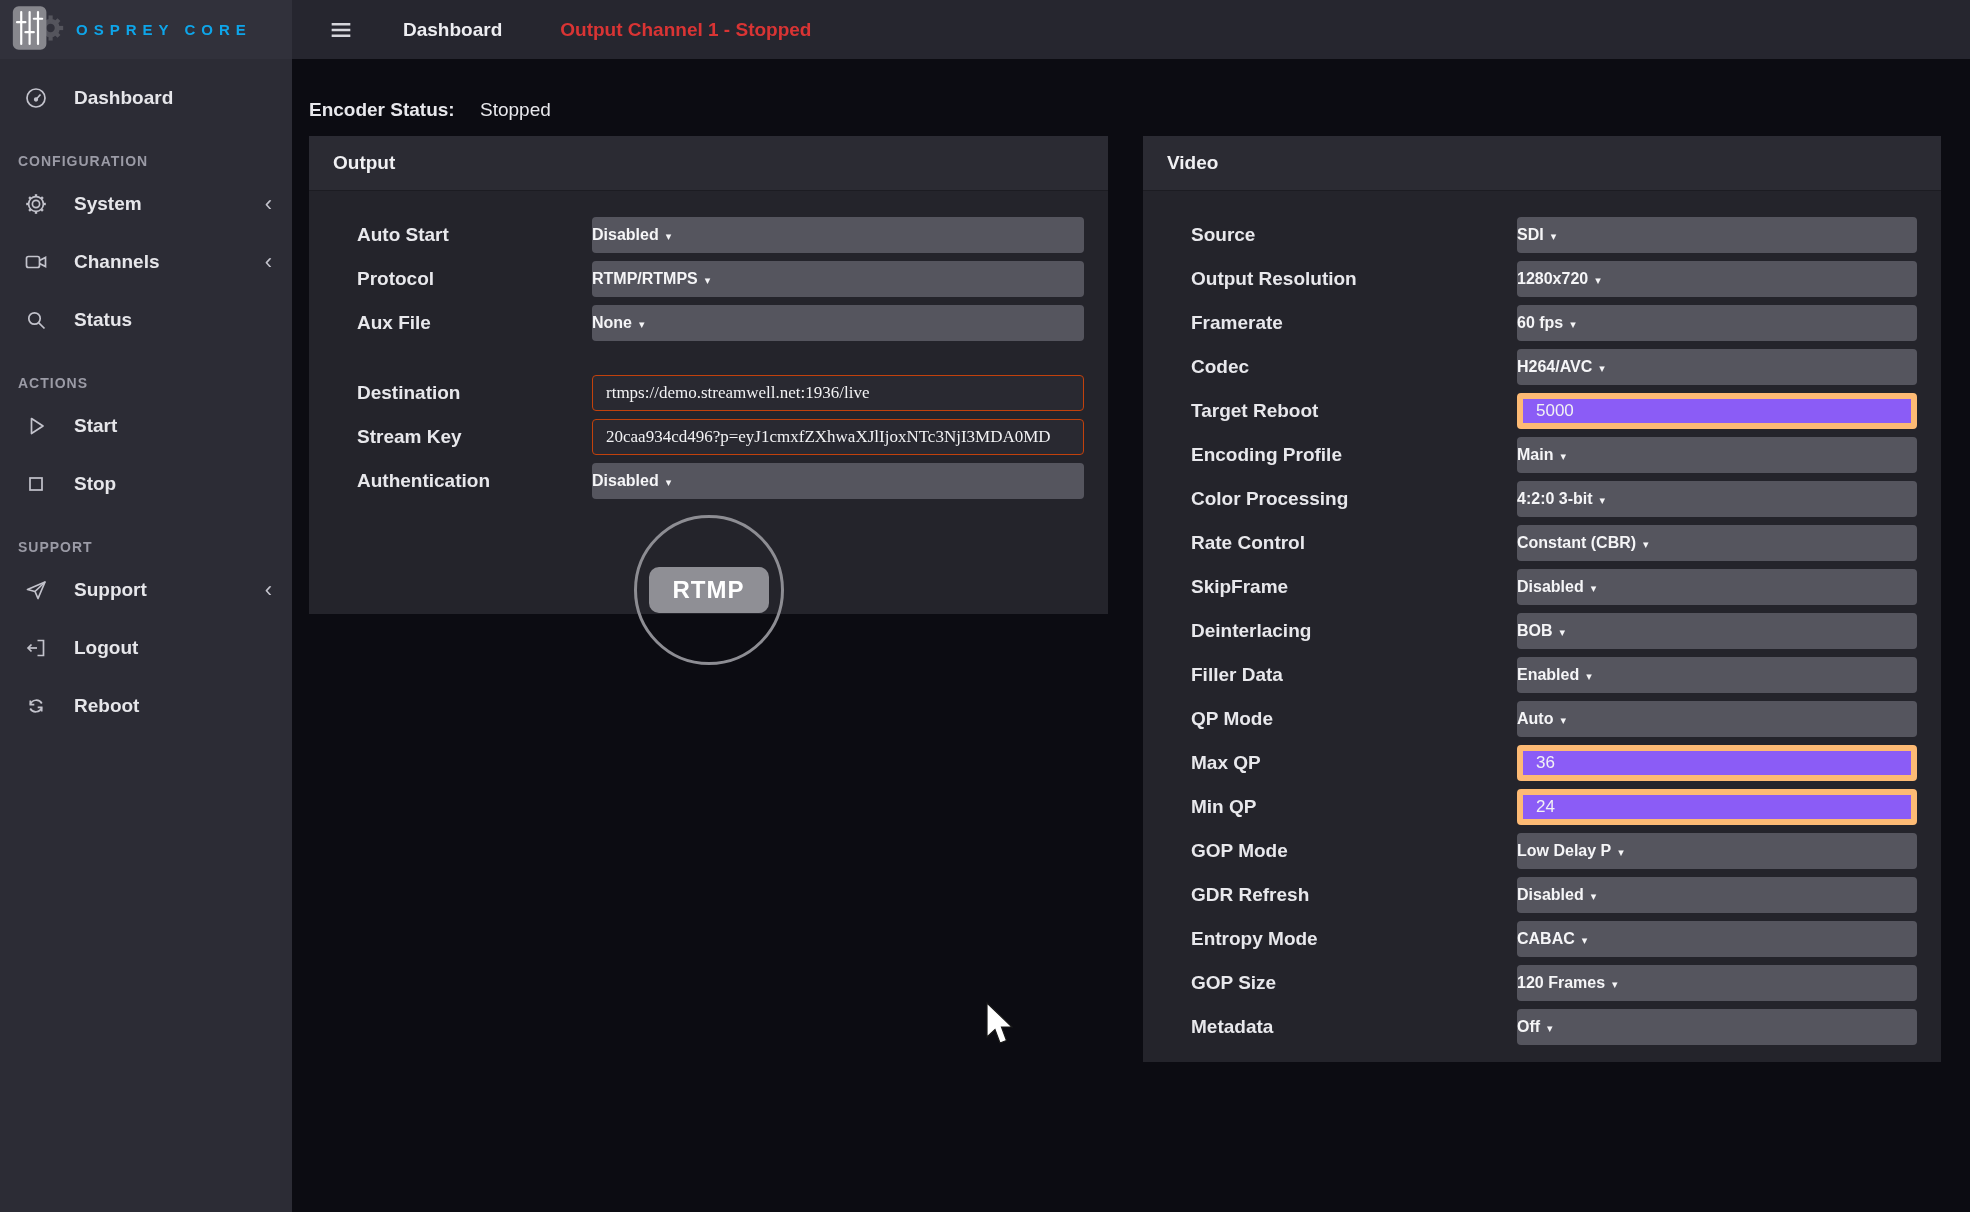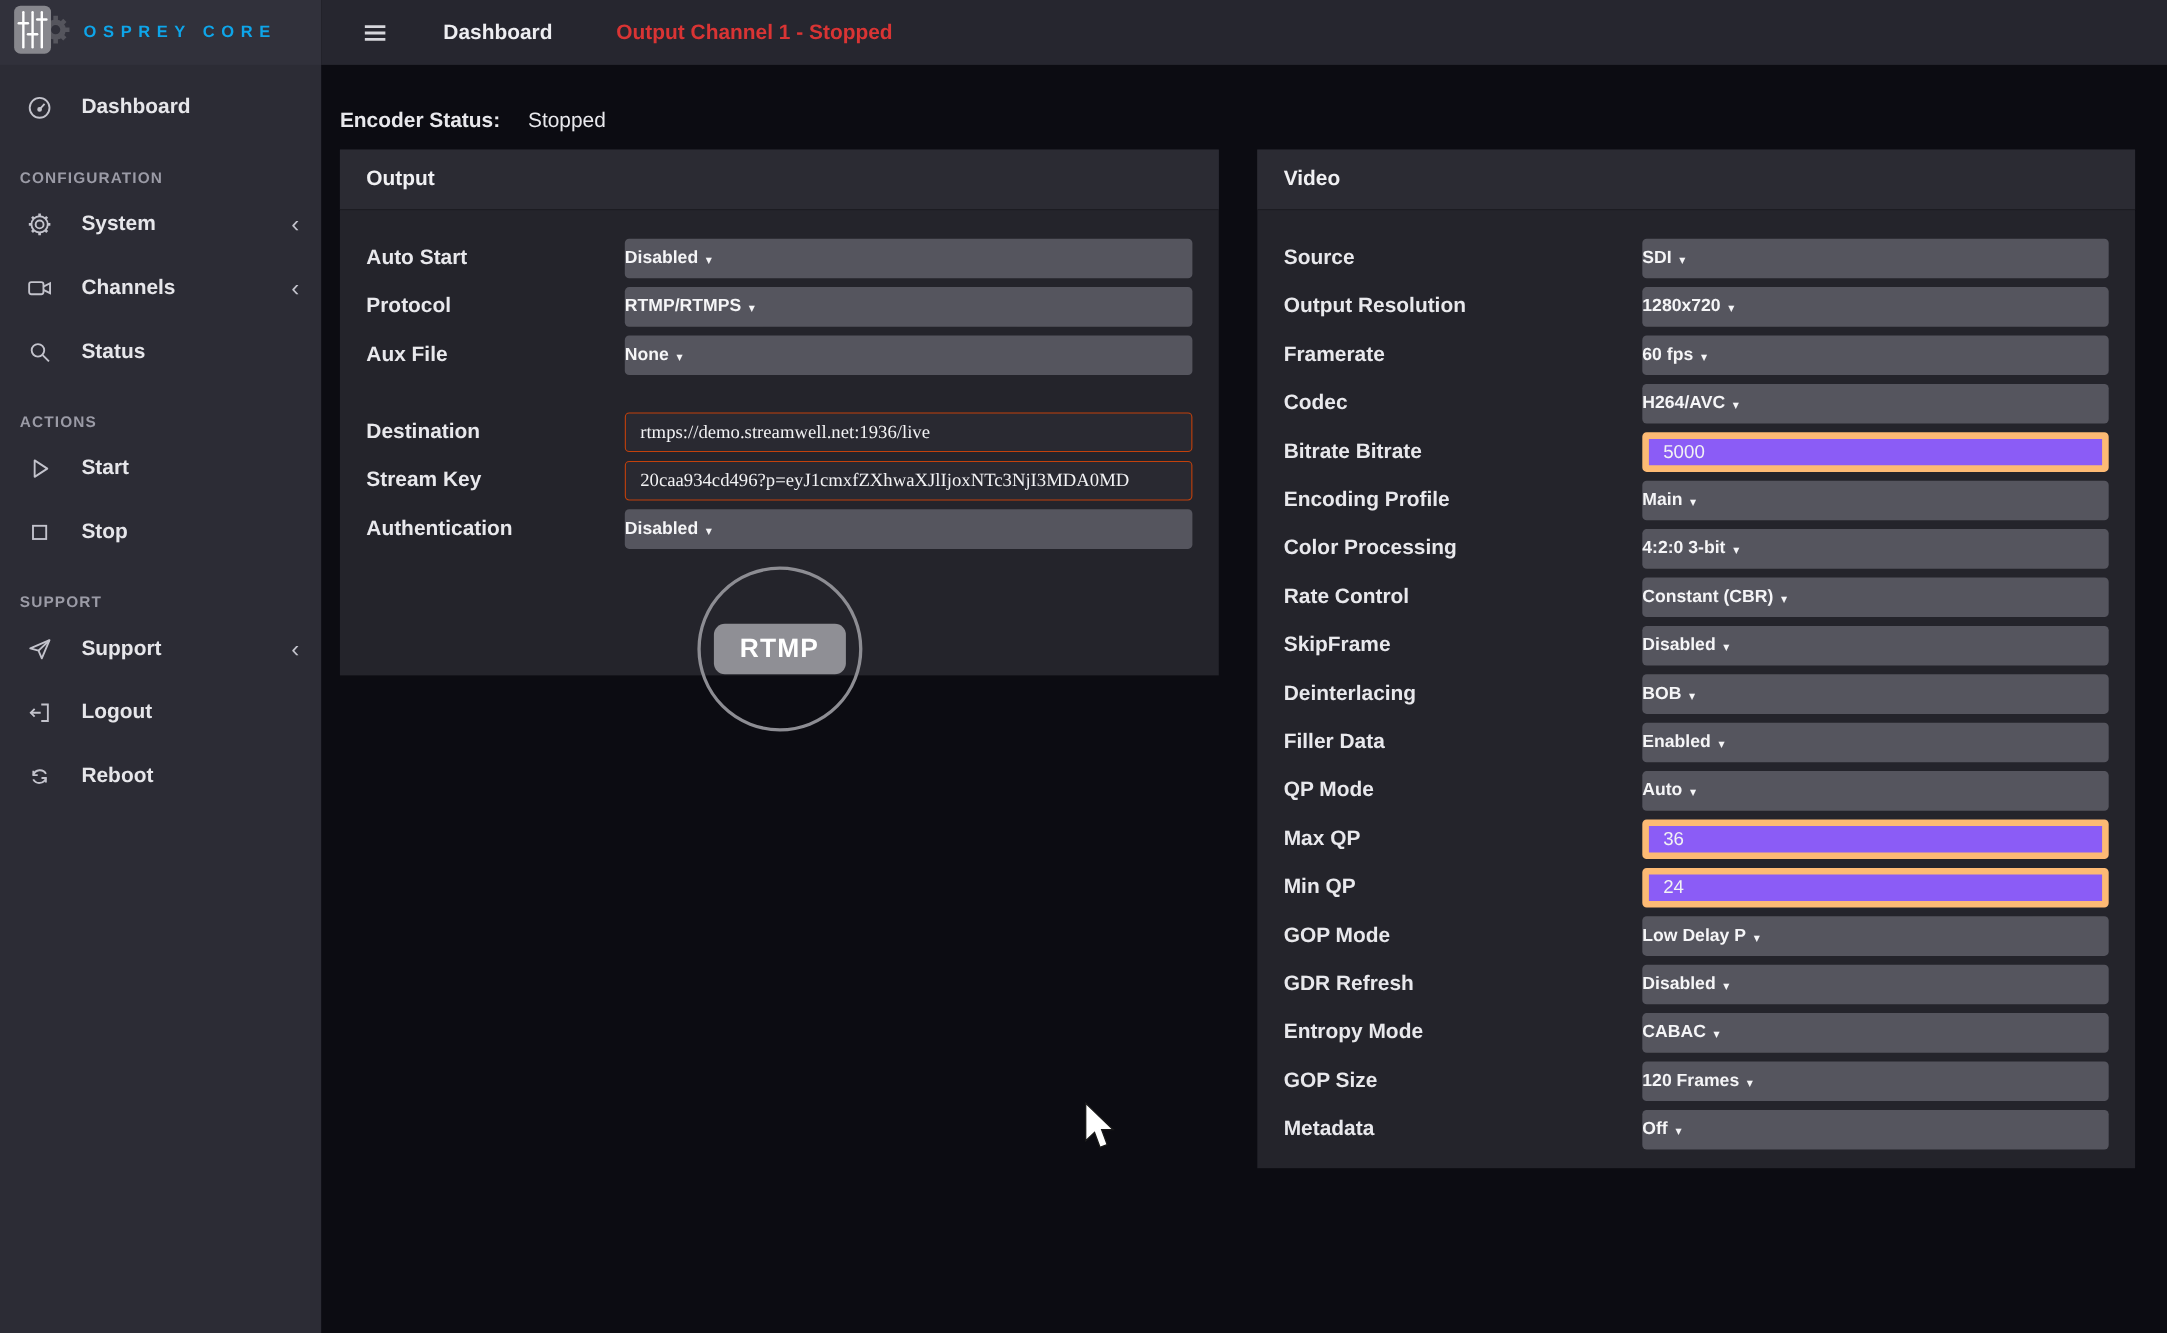--- a/index.html
+++ b/index.html
@@ -57,21 +57,21 @@
   .panel { position:absolute; background:#24242b; }
   .panel-output { left:309px; top:136px; width:799px; height:478px; }
   .panel-video  { left:1143px; top:136px; width:798px; height:926px; }
   .panel-header {
     height:55px; background:#2b2b33; border-bottom:1px solid #1c1c22;
     display:flex; align-items:center; padding-left:24px;
     font-size:19px; font-weight:700; color:#f0f0f3;
   }
   .panel-body { padding:26px 24px 0 24px; }
 
-  .row { display:flex; align-items:center; height:36px; margin-bottom:8px; }
+  .row { display:flex; align-items:center; height:36px; margin-bottom:8px;margin-left:24px; }
   .row.group-end { margin-bottom:34px; }
   .row-label { font-size:19px; font-weight:600; color:#e8e8ec; flex:0 0 auto; }
   .panel-output .row-label { width:235px; }
   .panel-video  .row-label { width:326px; }
   .row-control { flex:1 1 auto; height:36px; }
 
   .dd {
     width:100%; height:36px; border:none; border-radius:4px;
     background:#55555e; color:#f5f5f7; font-size:16px; font-weight:700;
     font-family:inherit; display:flex; align-items:center; 
@@ -392,21 +392,21 @@
           <div class="row-control">
             <button class="dd">
               <span class="dd-val">H264/AVC</span>
               <span class="caret">▾</span>
             </button>
 
           </div>
         </div>
 
         <div class="row">
-          <div class="row-label">Bitrate Bitrate</div>
+          <div class="row-label">Target Reboot</div>
           <div class="row-control">
             
             <input class="ti" value="5000" style="">
           </div>
         </div>
 
         <div class="row">
           <div class="row-label">Encoding Profile</div>
           <div class="row-control">
             <button class="dd">

